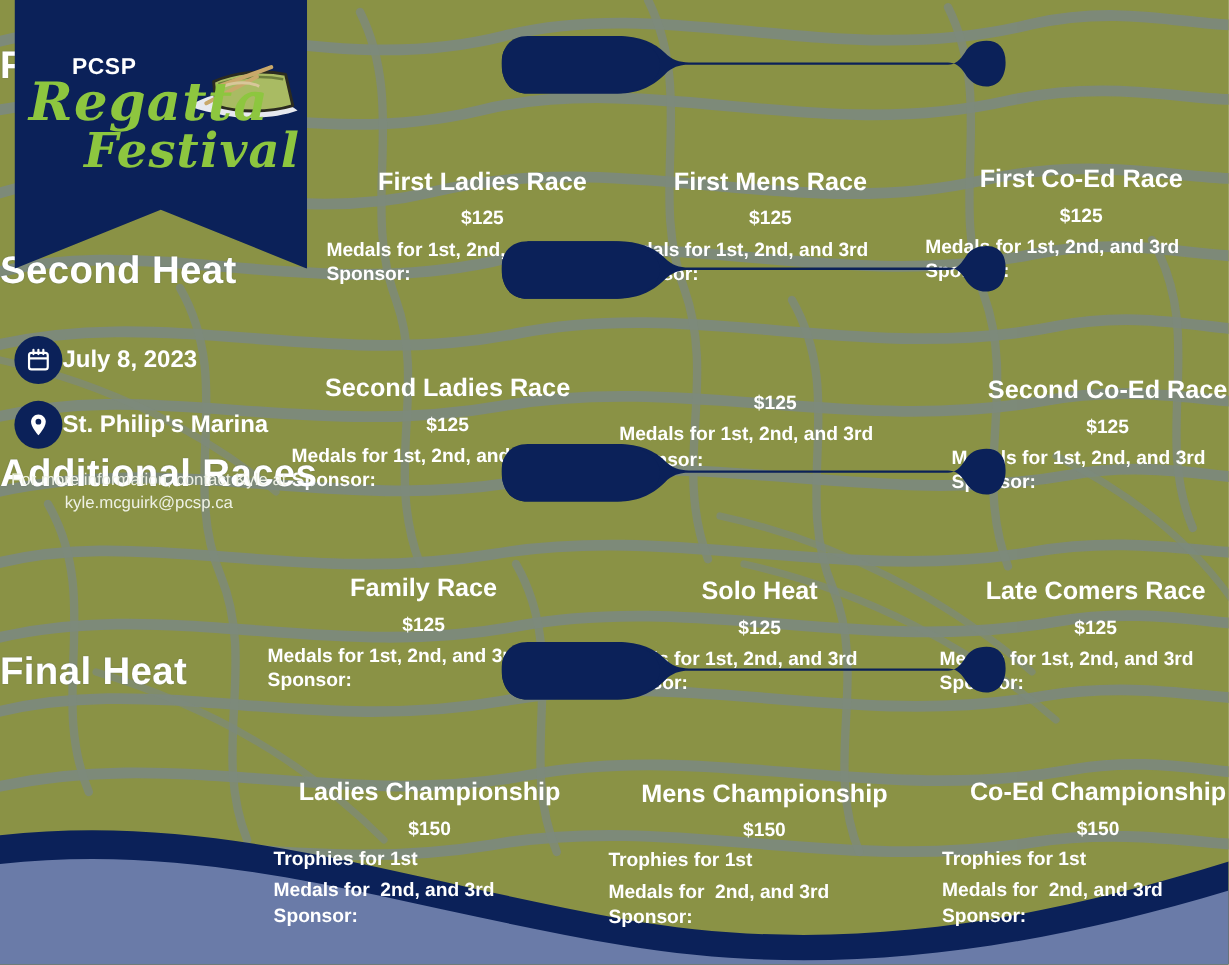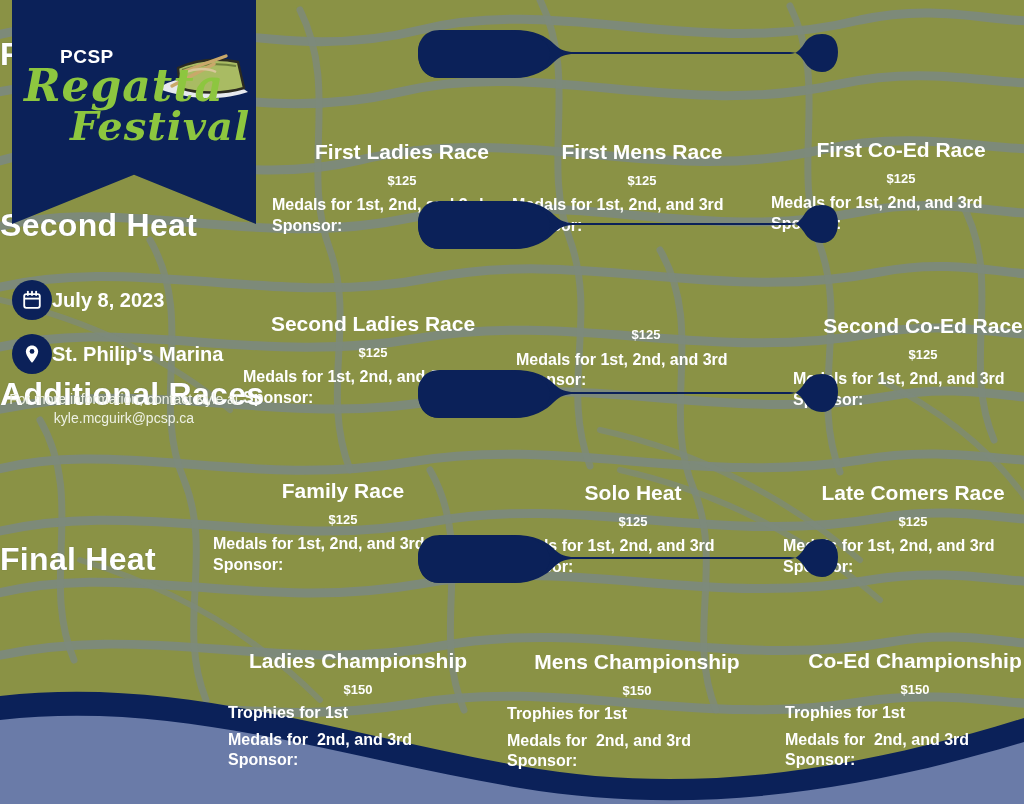--- a/index.html
+++ b/index.html
@@ -174,21 +174,21 @@
     color: #ffffff;
   }
   .col .race-name {
     font-size: 21px;
     font-weight: bold;
     text-align: center;
     white-space: nowrap;
     line-height: 1.18;
   }
   .col .price {
-    font-size: 13px;
+    font-size: 16px;
     font-weight: bold;
     text-align: center;
     margin-top: 8px;
     line-height: 1.2;
   }
   .col .award {
     font-size: 16px;
     font-weight: bold;
     margin-top: 7px;
     line-height: 1.28;
@@ -211,21 +211,21 @@
 
   
   #heat-0 .col-0 { left: 272px; top: 54px; }
   #heat-0 .col-1 { left: 512px; top: 54px; }
   #heat-0 .col-2 { left: 771px; top: 52px; }
 
   #heat-1 .col-0 { left: 243px; top: 55px; }
   #heat-1 .col-1 { left: 516px; top: 62px; }
   #heat-1 .col-2 { left: 793px; top: 57px; }
 
-  #heat-2 .col-0 { left: 213px; top: 53px; }
+  #heat-2 .col-0 { left: 223px; top: 53px; }
   #heat-2 .col-1 { left: 503px; top: 55px; }
   #heat-2 .col-2 { left: 783px; top: 55px; }
 
   #heat-3 .col-0 { left: 228px; top: 58px; }
   #heat-3 .col-1 { left: 507px; top: 59px; }
   #heat-3 .col-2 { left: 785px; top: 58px; }
 
   #heat-3 .col .award { margin-top: 6px; }
 </style>
 </head>

